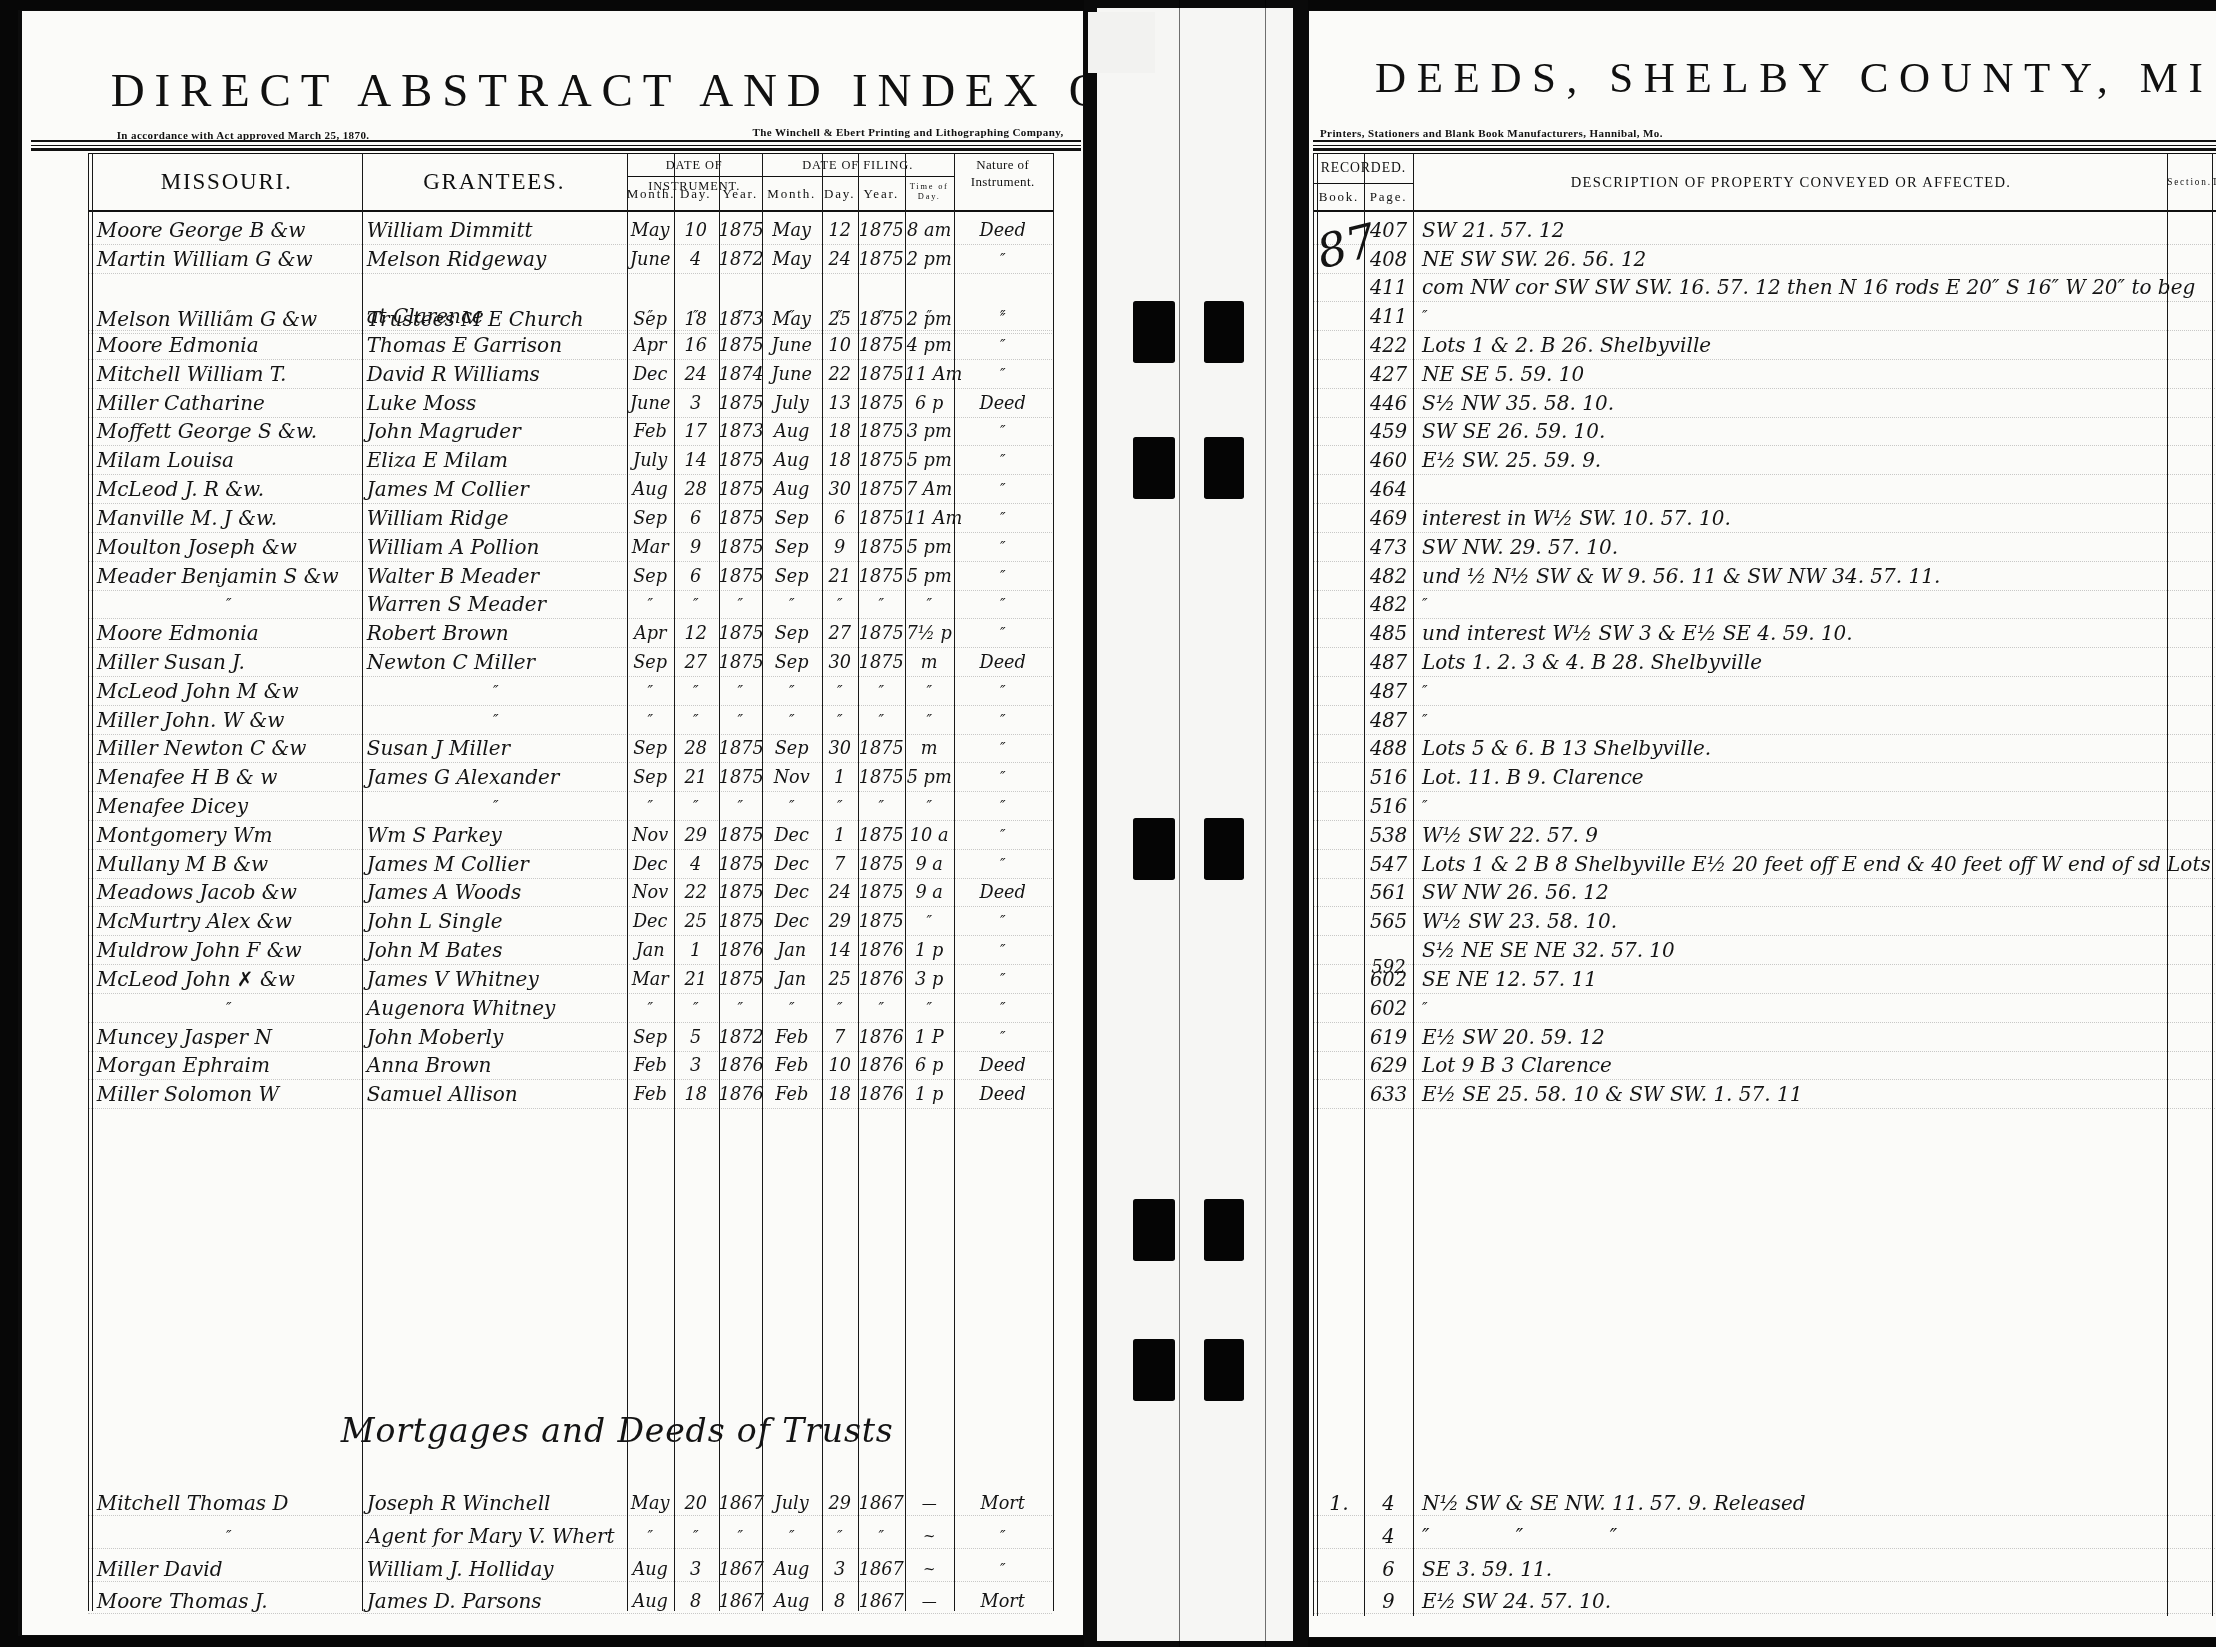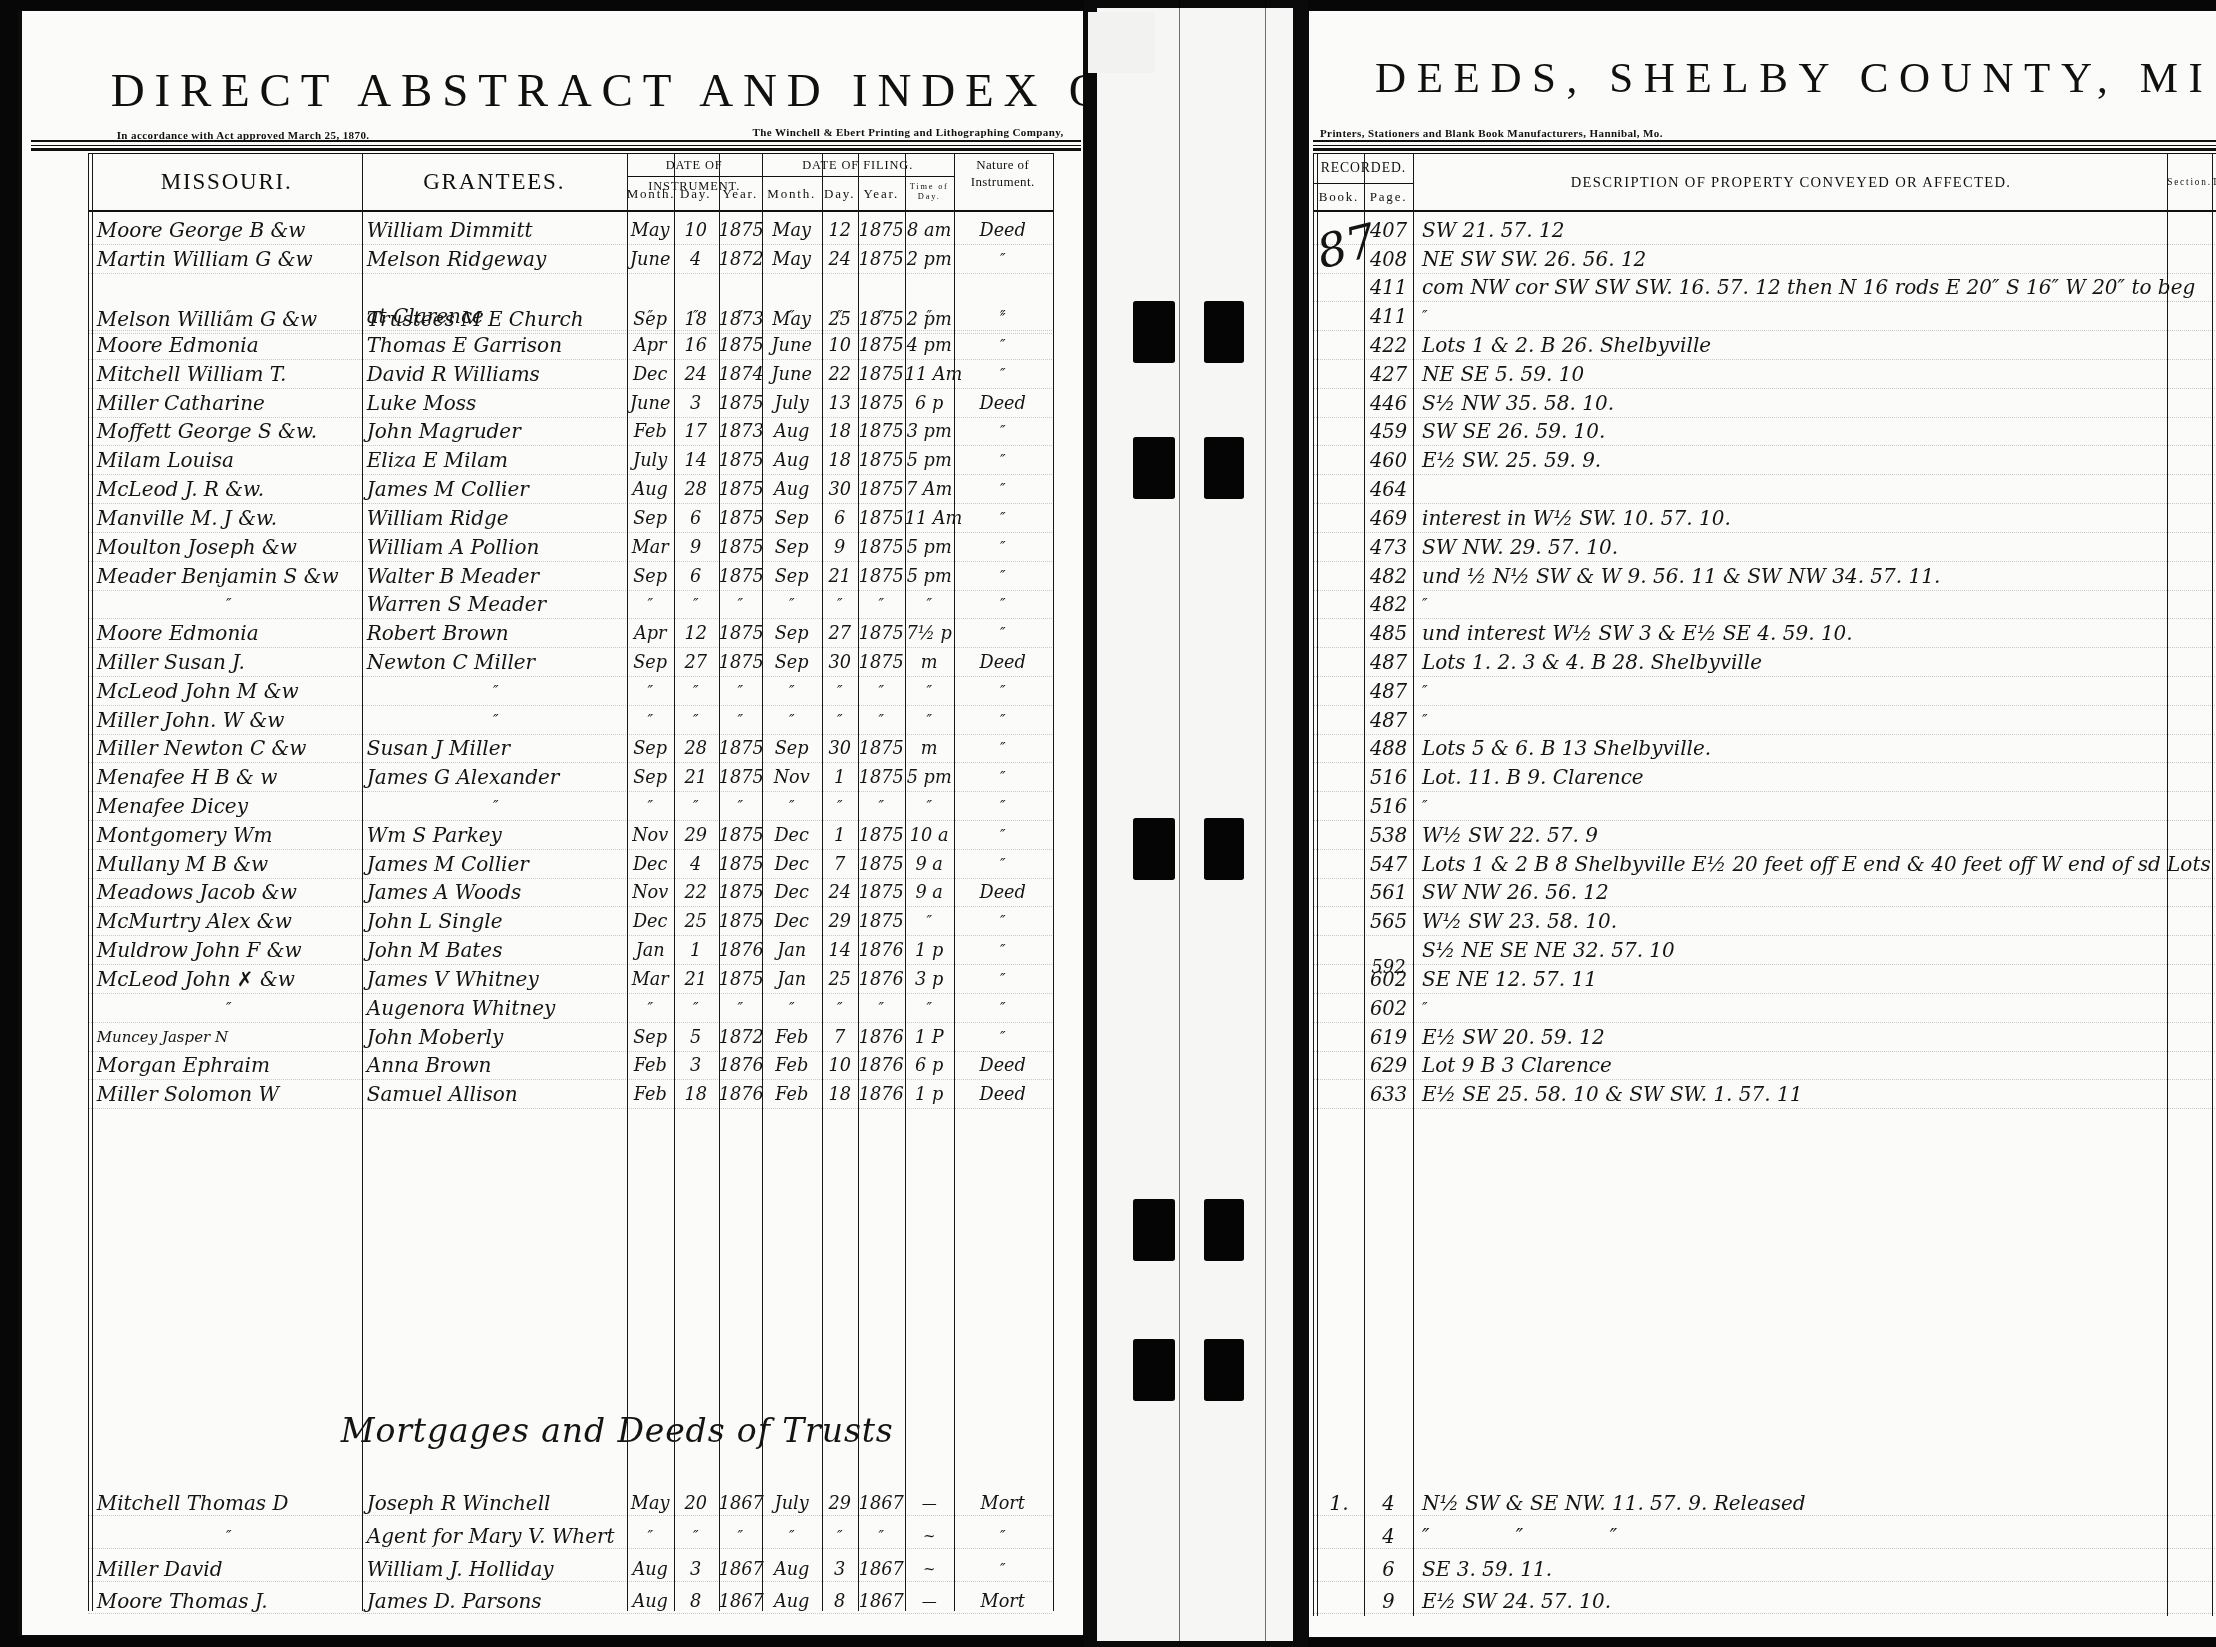--- a/index.html
+++ b/index.html
@@ -461,21 +461,21 @@
         <div class="cell hw c-center ditto" style="left: 652px; width: 44px; top: 0px; line-height: 29px; font-size: 15px;">″</div>
         <div class="cell hw c-center ditto" style="left: 697px; width: 43px; top: 0px; line-height: 29px; font-size: 15px;">″</div>
         <div class="cell hw c-center ditto" style="left: 740px; width: 60px; top: 0px; line-height: 29px; font-size: 15px;">″</div>
         <div class="cell hw c-center ditto" style="left: 800px; width: 36px; top: 0px; line-height: 29px; font-size: 15px;">″</div>
         <div class="cell hw c-center ditto" style="left: 836px; width: 47px; top: 0px; line-height: 29px; font-size: 15px;">″</div>
         <div class="cell hw c-center ditto" style="left: 883px; width: 49px; top: 0px; line-height: 29px; font-size: 15px;">″</div>
         <div class="cell hw c-center ditto" style="left: 932px; width: 98px; top: 0px; line-height: 29px; font-size: 15px;">″</div>
       </div>
       <div class="row" style="top: 1012px; height: 29px;">
         <div class="rowline" style="left: 66px; width: 964px; top: 0px; height: 28px;"></div>
-        <div class="cell hw" style="left: 75px; width: 264px; top: 0px; line-height: 29px; font-size: 15px;">Muncey Jasper N</div>
+        <div class="cell hw" style="left: 75px; width: 264px; top: 0px; line-height: 29px; font-size: 20px;">Muncey Jasper N</div>
         <div class="cell hw" style="left: 345px; width: 258px; top: 0px; line-height: 29px; font-size: 20px;">John Moberly</div>
         <div class="cell hw c-center" style="left: 605px; width: 47px; top: 0px; line-height: 29px; font-size: 17.7px;">Sep</div>
         <div class="cell hw c-center" style="left: 652px; width: 44px; top: 0px; line-height: 29px; font-size: 17.7px;">5</div>
         <div class="cell hw c-center" style="left: 697px; width: 43px; top: 0px; line-height: 29px; font-size: 17.7px;">1872</div>
         <div class="cell hw c-center" style="left: 740px; width: 60px; top: 0px; line-height: 29px; font-size: 17.7px;">Feb</div>
         <div class="cell hw c-center" style="left: 800px; width: 36px; top: 0px; line-height: 29px; font-size: 17.7px;">7</div>
         <div class="cell hw c-center" style="left: 836px; width: 47px; top: 0px; line-height: 29px; font-size: 17.7px;">1876</div>
         <div class="cell hw c-center" style="left: 883px; width: 49px; top: 0px; line-height: 29px; font-size: 17.7px;">1 P</div>
         <div class="cell hw c-center ditto" style="left: 932px; width: 98px; top: 0px; line-height: 29px; font-size: 15px;">″</div>
       </div>

